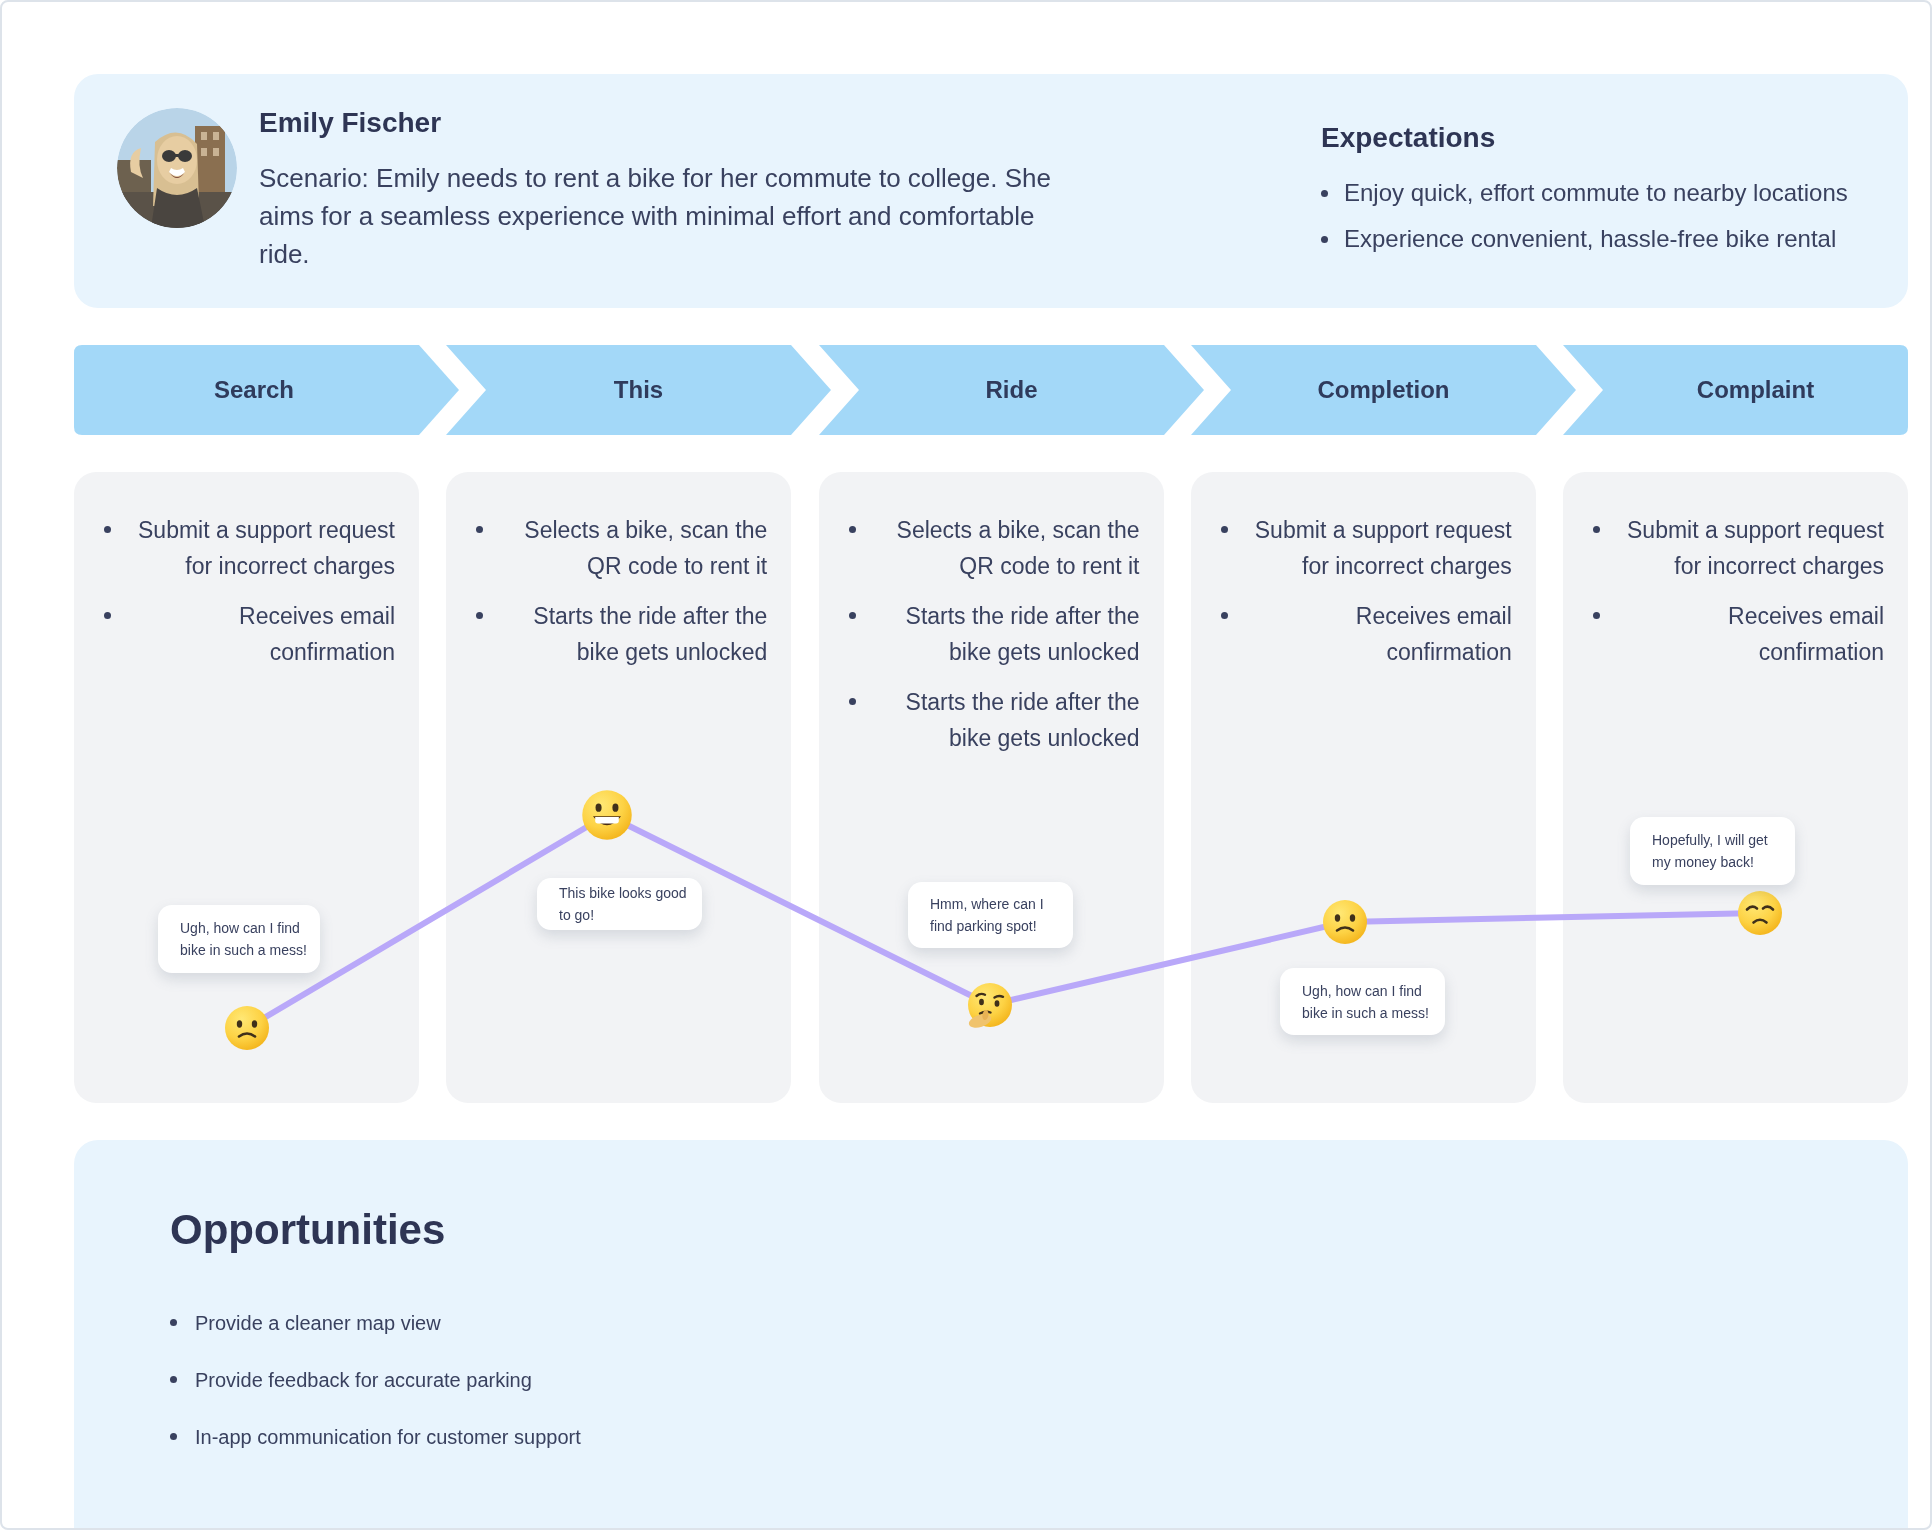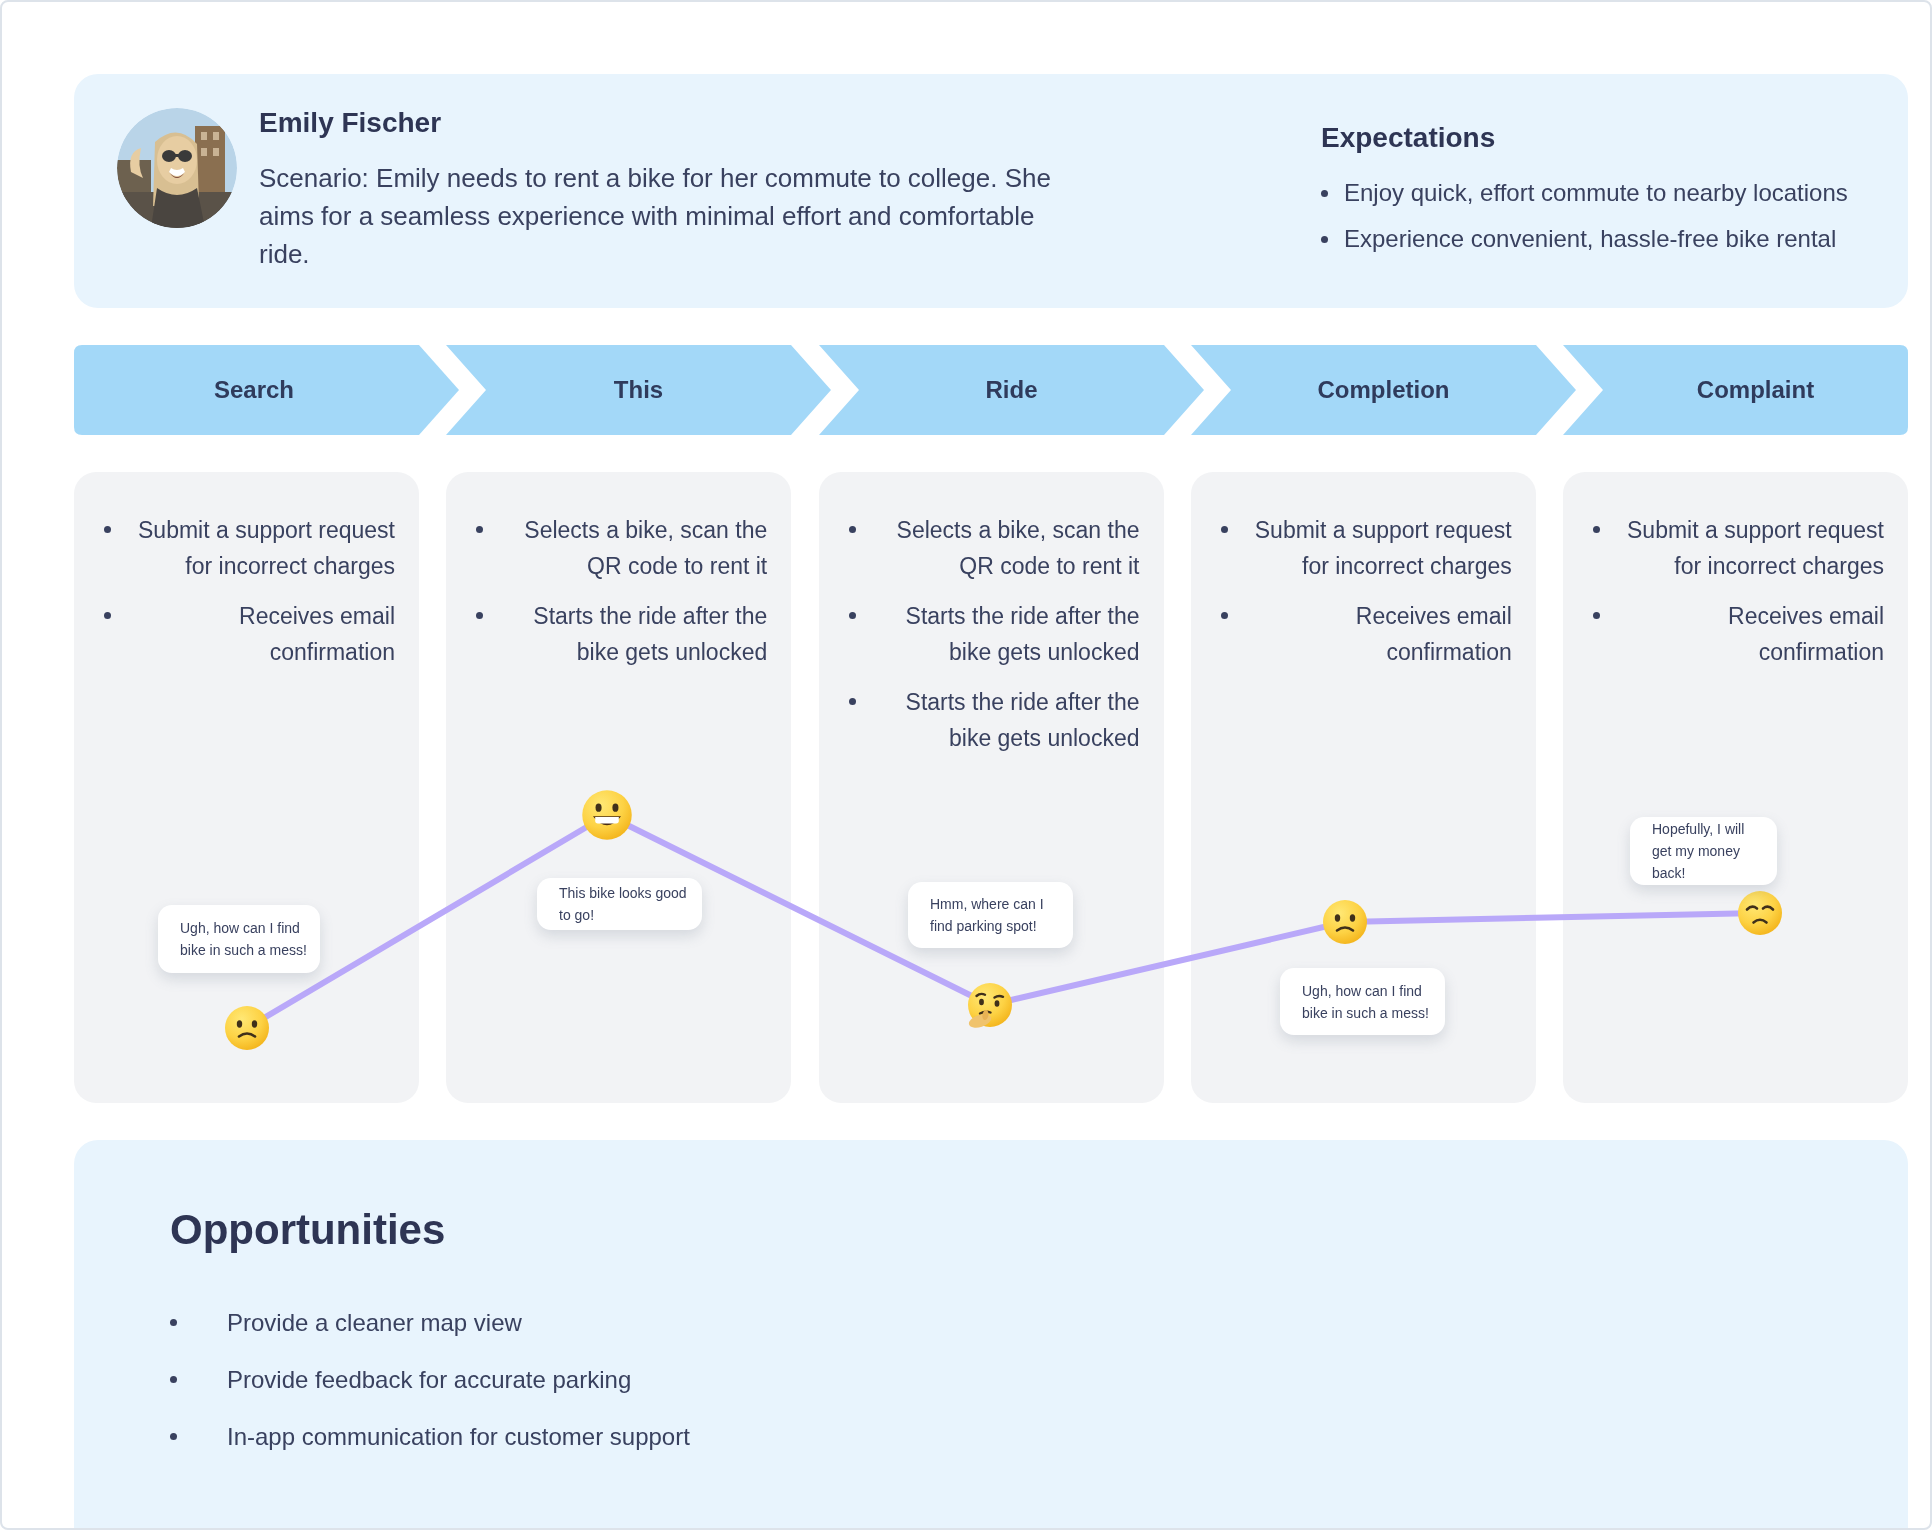--- a/index.html
+++ b/index.html
@@ -159,25 +159,24 @@
     padding: 66px 60px 0 96px;
   }
   .opportunities-title {
     font-size: 42px;
     font-weight: 700;
     color: #2e3554;
     margin-bottom: 52px;
   }
   .opp-item {
     display: flex;
-    font-size: 24px;
+    font-size: 20px;
     line-height: 34px;
     margin-bottom: 23px;
     color: #39415f;
-    gap: 32px;
   }
   .opp-item .dot { margin: 13px 18px 0 0; }
 </style>
 </head>
 <body>
 
 <div class="page">
 
   <div class="persona-card">
     <div class="avatar">
@@ -306,21 +305,21 @@
     </div>
     <div class="speech-bubble" style="left:463px; top:406px; width:165px; height:52px;">
       <span>This bike looks good to go!</span>
     </div>
     <div class="speech-bubble" style="left:834px; top:410px; width:165px; height:66px;">
       <span>Hmm, where can I find parking spot!</span>
     </div>
     <div class="speech-bubble" style="left:1206px; top:496px; width:165px; height:67px;">
       <span>Ugh, how can I find bike in such a mess!</span>
     </div>
-    <div class="speech-bubble" style="left:1556px; top:345px; width:147px; height:68px;">
+    <div class="speech-bubble" style="left:1556px; top:345px; width:165px; height:68px;">
       <span>Hopefully, I will get my money back!</span>
     </div>
 
     <div class="emoji" style="left:149px; top:532px;">
       <svg width="48" height="48" viewBox="0 0 48 48">
         <defs>
             <radialGradient id="g1" cx="38%" cy="30%" r="75%">
           <stop offset="0%" stop-color="#ffe875"></stop>
               <stop offset="60%" stop-color="#fdd244"></stop>
               <stop offset="100%" stop-color="#f3b31a"></stop>

